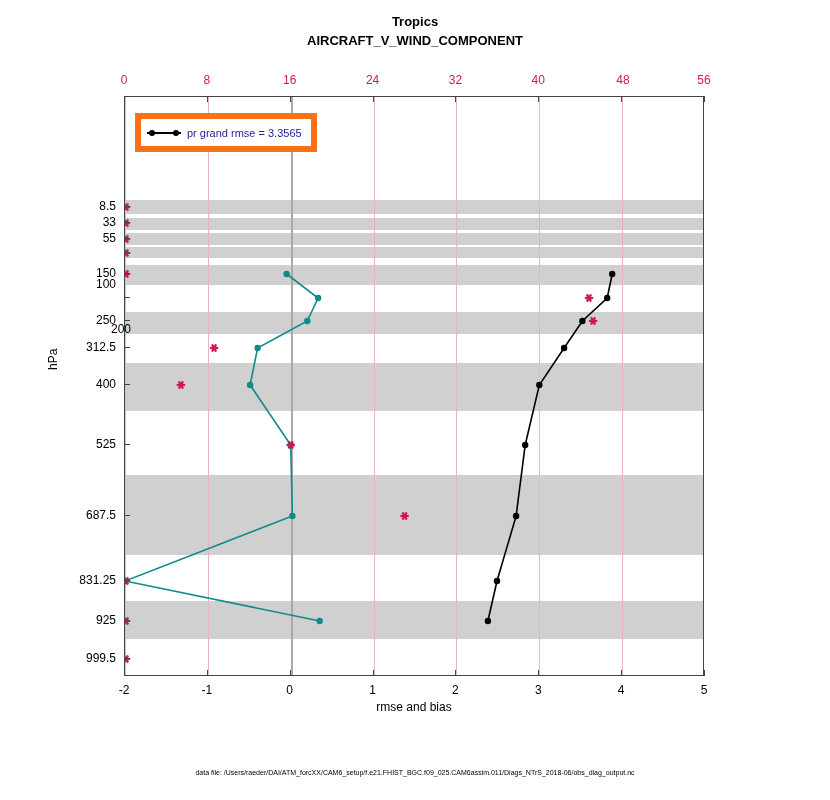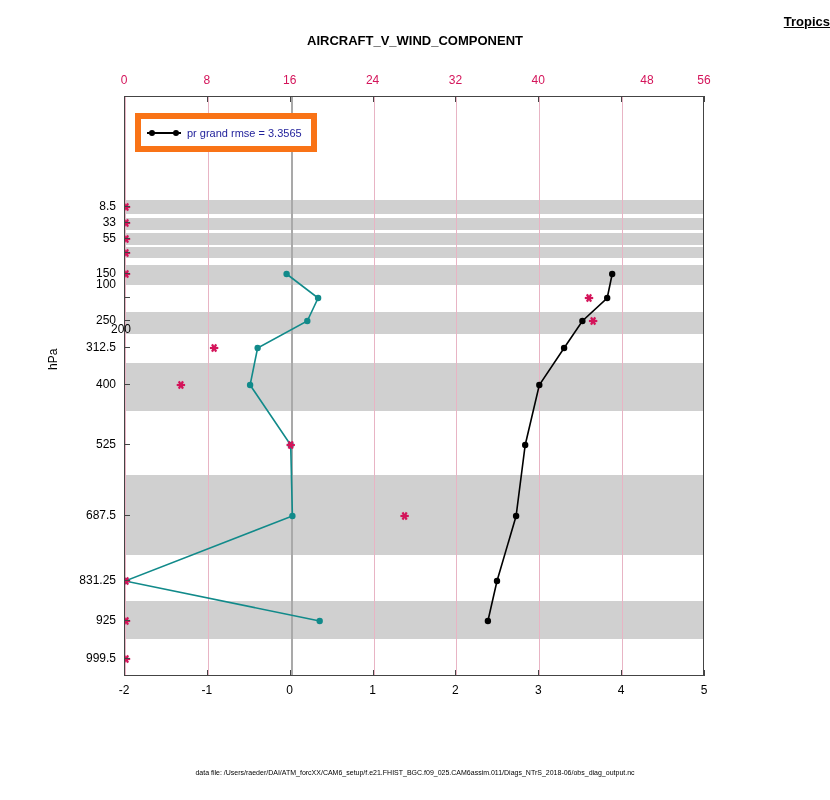--- a/index.html
+++ b/index.html
@@ -16,25 +16,24 @@
   #root {
     position: relative;
     width: 830px;
     height: 800px;
   }
   .abs { position: absolute; }
 
   
   .title-main {
     left: 0; right: 0; top: 14px;
-    text-align: right;
+    text-align: center;
     font-size: 13px;
     font-weight: bold;
     color: #000;
-    text-decoration: underline;
   }
   .title-sub {
     left: 0; right: 0; top: 33px;
     text-align: center;
     font-size: 13px;
     font-weight: bold;
     color: #000;
   }
   .title-obs {
     left: 0; right: 0; top: 57px;
@@ -346,21 +345,21 @@
       <div class="xtick-top" style="left: 206.857px; top: 73px;">8</div>
       <div class="tickmark-top" style="left: 207px; top: 96px;"></div>
       <div class="xtick-top" style="left: 289.714px; top: 73px;">16</div>
       <div class="tickmark-top" style="left: 290px; top: 96px;"></div>
       <div class="xtick-top" style="left: 372.571px; top: 73px;">24</div>
       <div class="tickmark-top" style="left: 373px; top: 96px;"></div>
       <div class="xtick-top" style="left: 455.429px; top: 73px;">32</div>
       <div class="tickmark-top" style="left: 455px; top: 96px;"></div>
       <div class="xtick-top" style="left: 538.286px; top: 73px;">40</div>
       <div class="tickmark-top" style="left: 538px; top: 96px;"></div>
-      <div class="xtick-top" style="left: 647px; top: 73px;">48</div>
+      <div class="xtick-top" style="left: 623px; top: 73px;">48</div>
       <div class="tickmark-top" style="left: 621px; top: 96px;"></div>
       <div class="xtick-top" style="left: 704px; top: 73px;">56</div>
       <div class="tickmark-top" style="left: 704px; top: 96px;"></div>
     </div>
   <div id="xticks-bottom">
       <div class="xtick-bottom" style="left: 124px; top: 683px;">-2</div>
       <div class="tickmark-bottom" style="left: 124px; top: 670px;"></div>
       <div class="xtick-bottom" style="left: 206.857px; top: 683px;">-1</div>
       <div class="tickmark-bottom" style="left: 207px; top: 670px;"></div>
       <div class="xtick-bottom" style="left: 289.714px; top: 683px;">0</div>
@@ -400,16 +399,17 @@
       <div class="ytick" style="left: 46px; top: 515px;">687.5</div>
       <div class="tickmark-y" style="left: 124px; top: 515px;"></div>
       <div class="ytick" style="left: 46px; top: 580px;">831.25</div>
       <div class="tickmark-y" style="left: 124px; top: 580px;"></div>
       <div class="ytick" style="left: 46px; top: 620px;">925</div>
       <div class="tickmark-y" style="left: 124px; top: 620px;"></div>
       <div class="ytick" style="left: 46px; top: 658px;">999.5</div>
       <div class="tickmark-y" style="left: 124px; top: 658px;"></div>
     </div>
 
+  <div class="abs xlabel">rmse and bias</div>
   <div class="abs ylabel">hPa</div>
   <div class="abs datafile">data file: /Users/raeder/DAI/ATM_forcXX/CAM6_setup/f.e21.FHIST_BGC.f09_025.CAM6assim.011/Diags_NTrS_2018-06/obs_diag_output.nc</div>
 
 </div>
 
 </body></html>

